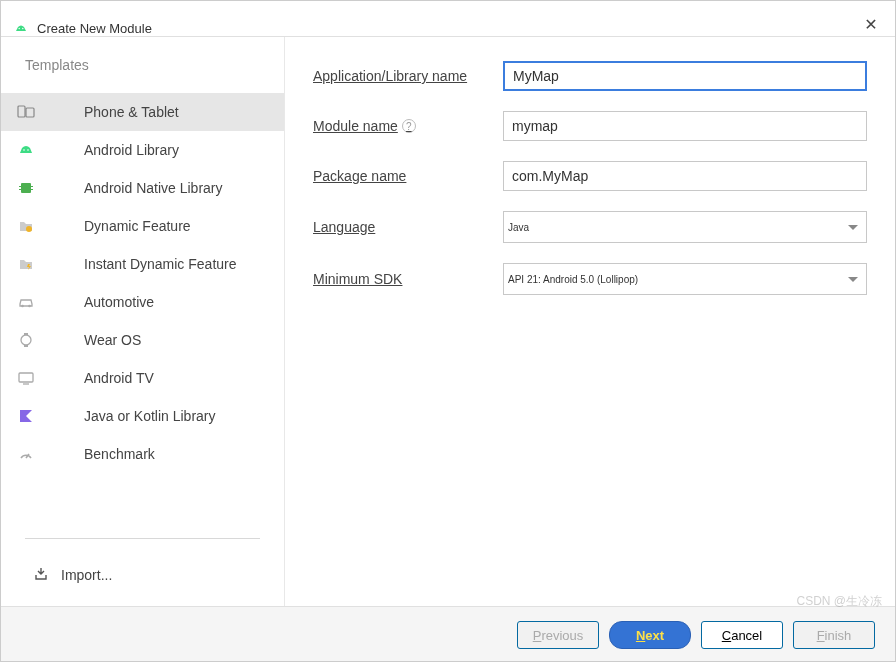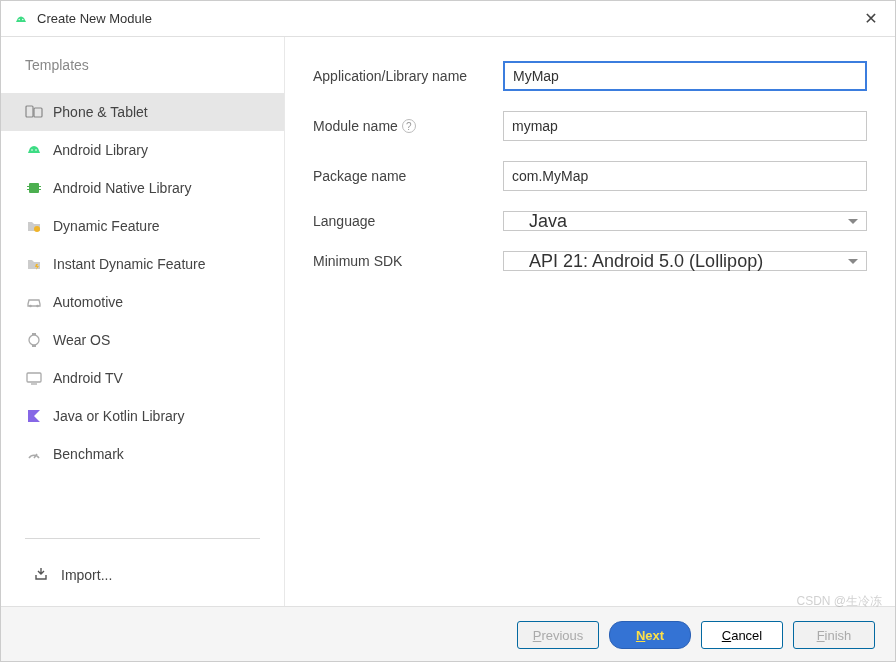--- a/index.html
+++ b/index.html
@@ -12,21 +12,21 @@
       font-size: 13px;
       background: #fff;
       width: 896px;
       height: 662px;
       overflow: hidden;
       border: 1px solid #ccc;
     }
     .titlebar {
       height: 36px;
       display: flex;
-      align-items: center;
+      align-items: flex-end;
       padding: 0 12px;
       border-bottom: 1px solid #e0e0e0;
       background: #fff;
     }
     .titlebar-icon {
       margin-right: 8px;
       display: flex;
     }
     .titlebar-title {
       flex: 1;
@@ -59,24 +59,25 @@
       padding: 0 24px 20px 24px;
       color: #888;
       font-size: 14px;
     }
     .sidebar-items {
       flex: 1;
     }
     .sidebar-item {
       display: flex;
       align-items: center;
-      padding: 10px 24px;
+      padding: 10px 16px;
       cursor: pointer;
       color: #444;
       font-size: 14px;
+      gap: 39px;
     }
     .sidebar-item.selected {
       background: #e6e6e6;
     }
     .sidebar-item .sb-icon {
       width: 18px;
       height: 18px;
       margin-right: 10px;
       display: flex;
       align-items: center;
@@ -110,20 +111,21 @@
       align-items: center;
       margin-bottom: 20px;
     }
     .form-label {
       width: 190px;
       color: #444;
       font-size: 14px;
       display: flex;
       align-items: center;
       gap: 4px;
+      text-decoration: underline;
     }
     .help-icon {
       display: inline-flex;
       width: 14px;
       height: 14px;
       border: 1px solid #bbb;
       border-radius: 50%;
       align-items: center;
       justify-content: center;
       font-size: 10px;
@@ -138,24 +140,24 @@
       color: #333;
       font-family: inherit;
       background: #fff;
     }
     .form-input.focused {
       border: 2px solid #3b7dde;
       outline: none;
     }
     .form-select {
       flex: 1;
-      height: 20px;
+      height: 32px;
       border: 1px solid #c8c8c8;
-      padding: 0 28px 0 25px;
-      font-size: 18px;
+      padding: 0 28px 0 4px;
+      font-size: 10px;
       color: #333;
       display: flex;
       align-items: center;
       position: relative;
       cursor: pointer;
       background: #fff;
     }
     .select-arrow {
       position: absolute;
       right: 8px;

